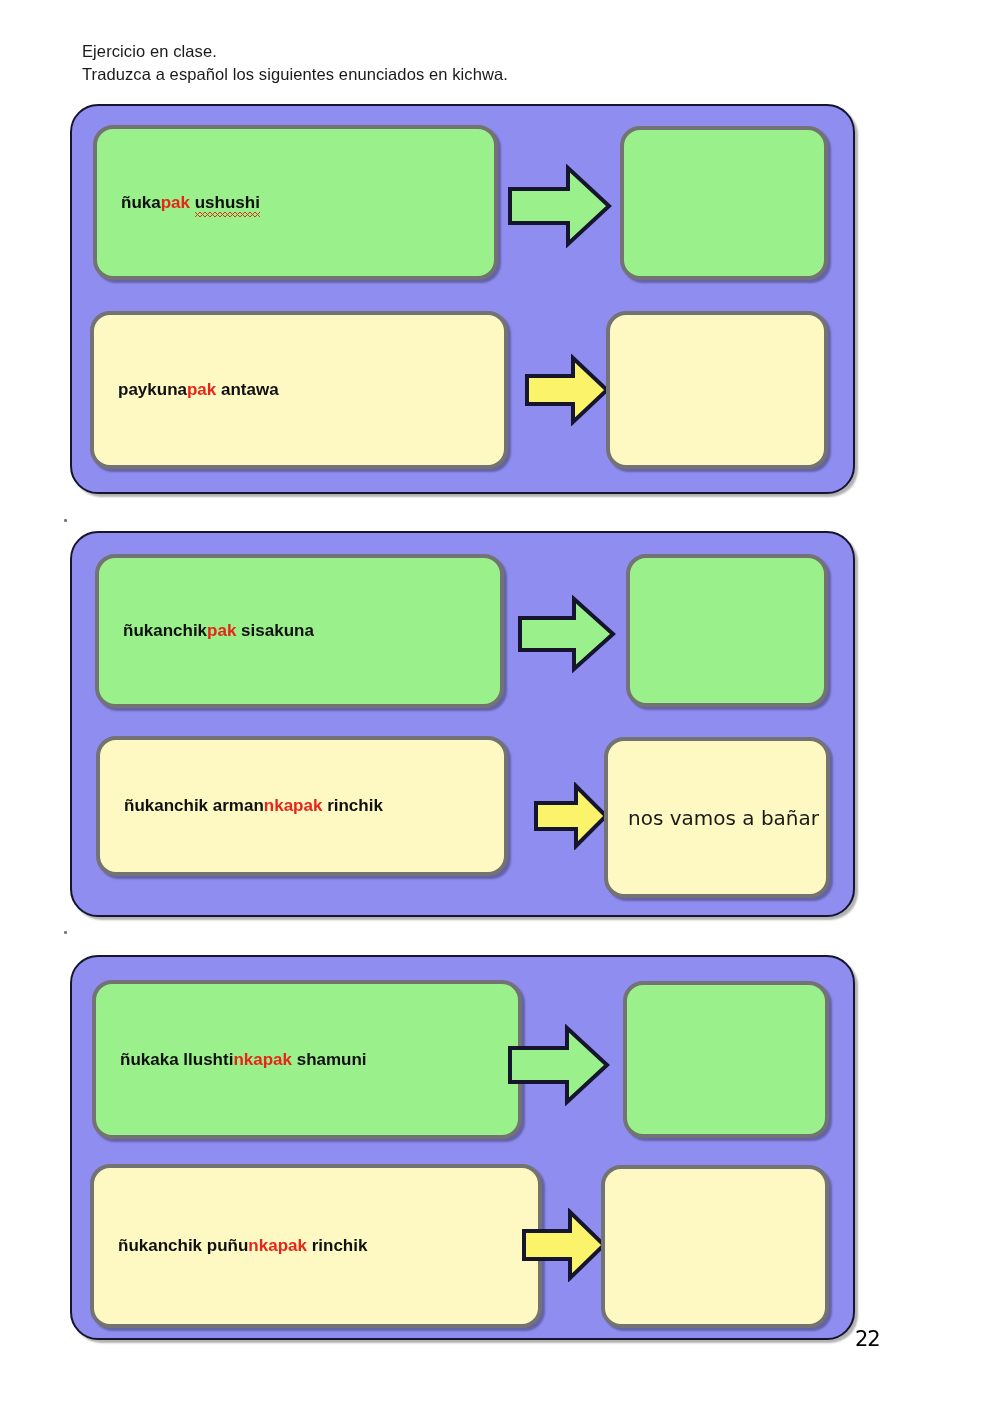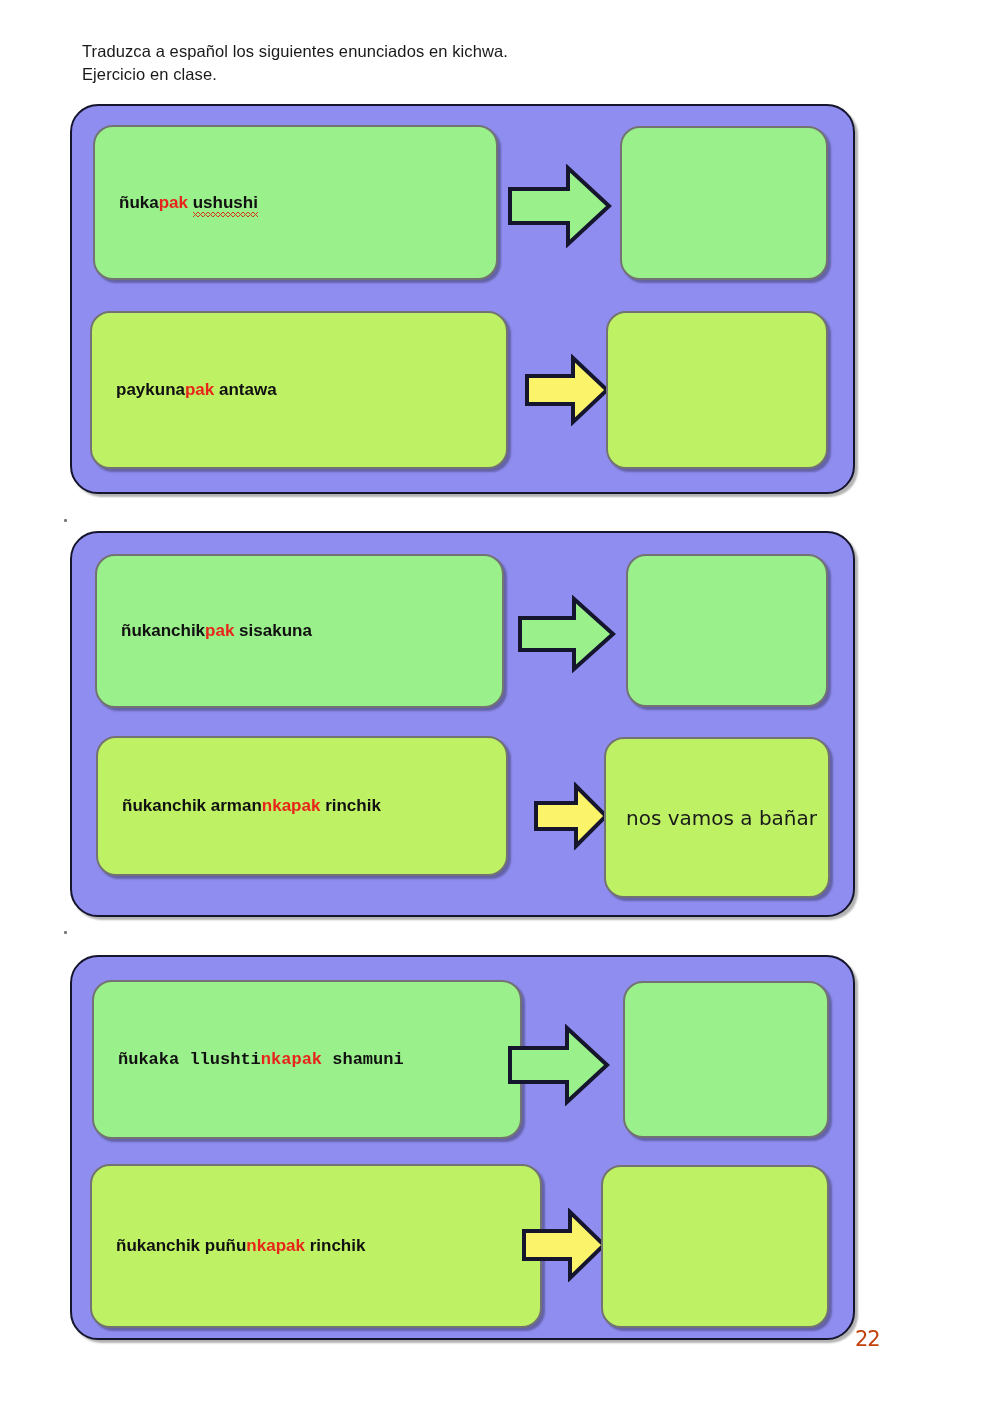--- a/index.html
+++ b/index.html
@@ -39,29 +39,29 @@
     box-sizing: border-box;
     box-shadow: 3px 3px 2px rgba(0,0,0,0.30);
   }
   #panel-1 { left: 70px; top: 104px;  width: 785px; height: 390px; }
   #panel-2 { left: 70px; top: 531px;  width: 785px; height: 386px; }
   #panel-3 { left: 70px; top: 955px;  width: 785px; height: 385px; }
 
   
   .card {
     position: absolute;
-    border: 2px solid #737373;
+    border: 4px solid #737373;
     border-radius: 20px;
     box-sizing: border-box;
     box-shadow: 3px 3px 2px rgba(0,0,0,0.30);
     display: flex;
     align-items: center;
   }
   .card.green  { background: #9af08b; }
-  .card.yellow { background: #bef264; }
+  .card.yellow { background: #fef9c3; }
 
   .card-text {
     padding-left: 24px;
     padding-right: 14px;
     font-size: 17px;
     color: #111111;
     line-height: 1.25;
     white-space: nowrap;
   }
   .card-text .hl { color: #e8251b; font-weight: 700; }
@@ -95,21 +95,21 @@
   .prompt-1 { left: 93px;  top: 125px;  width: 405px; height: 155px; }
   .ans-1    { left: 620px; top: 126px;  width: 208px; height: 154px; }
   .prompt-2 { left: 90px;  top: 311px;  width: 418px; height: 158px; }
   .ans-2    { left: 606px; top: 311px;  width: 222px; height: 158px; }
 
   .prompt-3 { left: 95px;  top: 554px;  width: 409px; height: 154px; }
   .ans-3    { left: 626px; top: 554px;  width: 202px; height: 153px; }
   .prompt-4 { left: 96px;  top: 736px;  width: 412px; height: 140px; }
   .ans-4    { left: 604px; top: 737px;  width: 226px; height: 161px; }
 
-  .prompt-5 { left: 92px;  top: 980px;  width: 430px; height: 159px; font-family: Liberation Mono, monospace; }
+  .prompt-5 { left: 92px;  top: 980px;  width: 430px; height: 159px; }
   .ans-5    { left: 623px; top: 981px;  width: 206px; height: 157px; }
   .prompt-6 { left: 90px;  top: 1164px; width: 452px; height: 164px; }
   .ans-6    { left: 601px; top: 1165px; width: 228px; height: 163px; }
 
   
   .arrow {
     position: absolute;
     display: block;
   }
   .arrow svg { display: block; }
@@ -130,31 +130,31 @@
   }
   #dot-1 { left: 64px; top: 519px; }
   #dot-2 { left: 64px; top: 931px; }
 
   
   .page-number {
     position: absolute;
     left: 855px;
     top: 1327px;
     font-size: 21px;
-    color: #c2410c;
+    color: #000000;
     font-family: "DejaVu Sans", sans-serif;
     letter-spacing: -1px;
   }
 </style>
 </head>
 <body>
 
 <div class="header">
+  <div class="header-line">Ejercicio en clase.</div>
   <div class="header-line">Traduzca a español los siguientes enunciados en kichwa.</div>
-  <div class="header-line">Ejercicio en clase.</div>
 </div>
 
 <div class="panel" id="panel-1"></div>
 
 <div class="card green prompt-1">
   <div class="card-text"><span class="base">ñuka</span><span class="hl">pak</span><span class="base"> </span><span class="sp">ushushi</span></div>
 </div>
 <span class="arrow arrow-1">
   <svg viewBox="0 0 104 84" width="104" height="84" preserveAspectRatio="none">
     <polygon points="2,25 60,25 60,4 101,42 60,80 60,59 2,59" fill="#9af08b" stroke="#15152e" stroke-width="4" stroke-linejoin="miter"></polygon>

